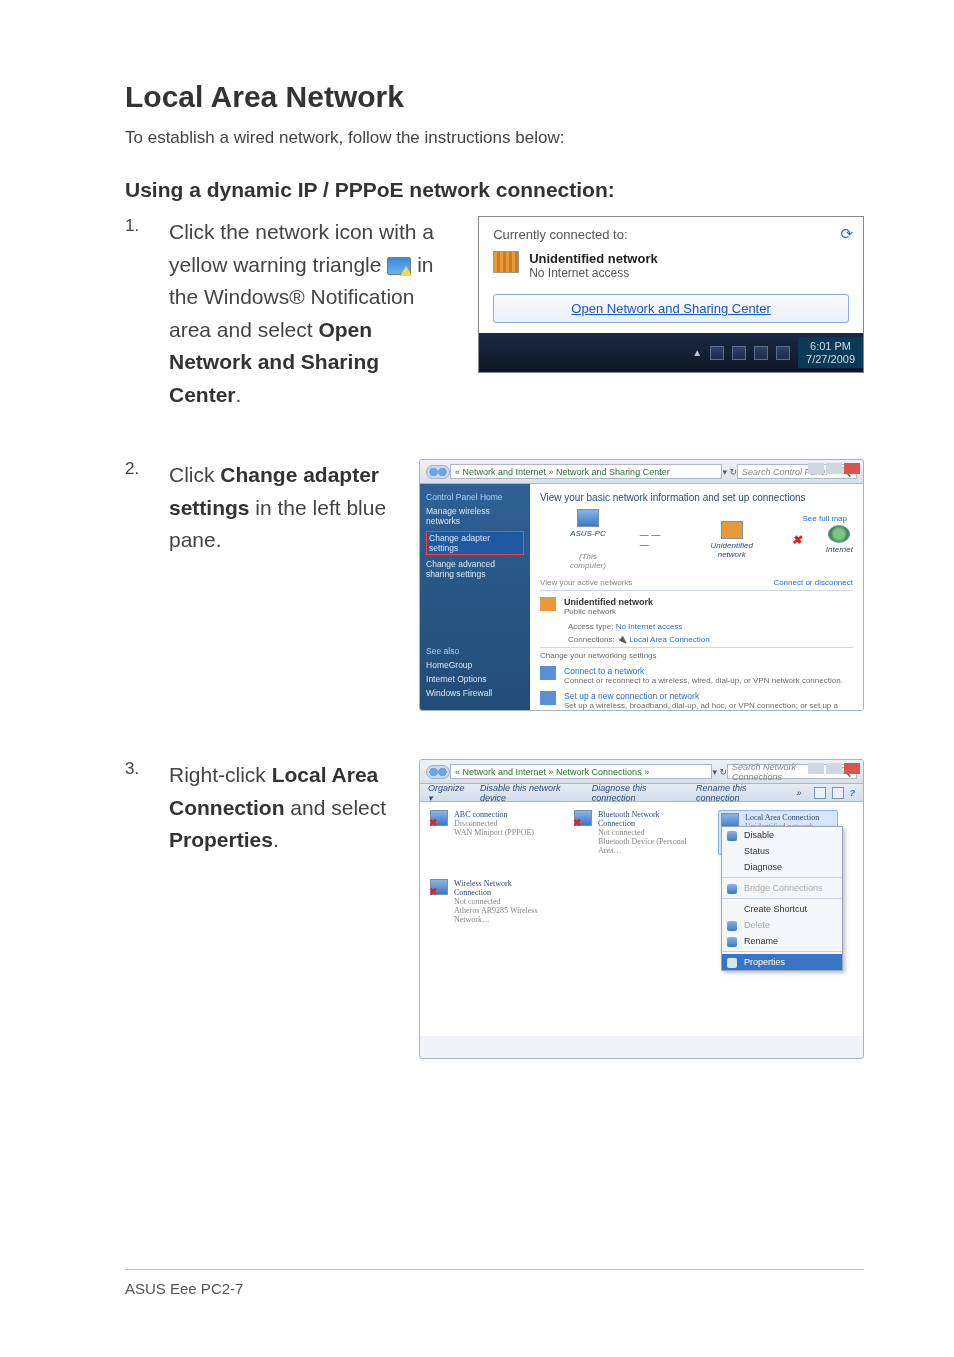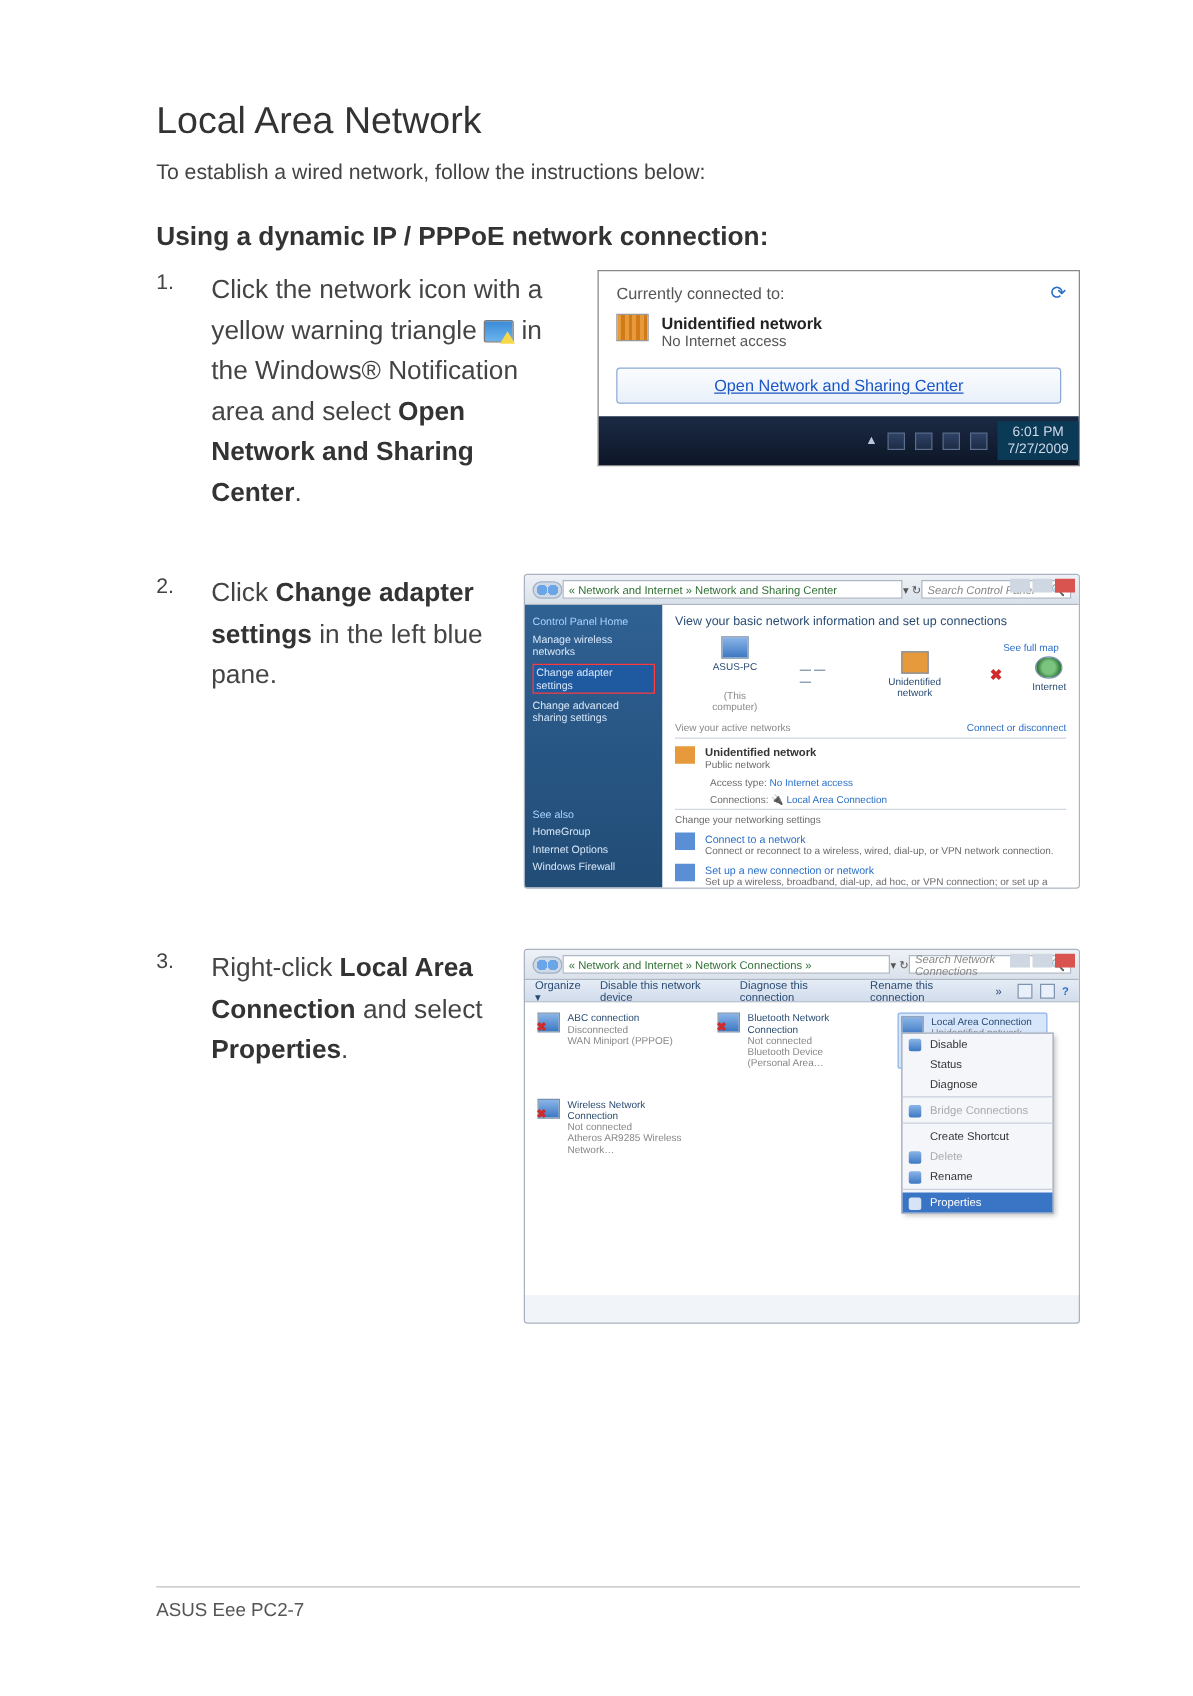--- a/index.html
+++ b/index.html
@@ -9,21 +9,21 @@
       width: 954px;
       height: 1357px;
       position: relative;
       color: #3a3a3a;
     }
     .page {
       padding: 80px 90px 0 125px;
     }
     h1 {
       font-size: 30px;
-      font-weight: 400;
+      font-weight: 700;
       color: #333;
       margin-bottom: 14px;
     }
     .intro {
       font-size: 17px;
       color: #444;
       margin-bottom: 30px;
     }
     h2 {
       font-size: 21px;
@@ -156,47 +156,47 @@
       padding: 8px 6px;
       font-size: 8.5px;
       display:flex;flex-direction:column;
     }
     .fig2 .side .sh { color:#a9d2ff; margin-bottom:4px; }
     .fig2 .side .si { color:#d7e7f9; margin-bottom:4px; line-height:1.2; }
     .fig2 .side .si.hl { background:#1f5aa0; border:1px solid #ff3b3b; padding:1px 2px; }
     .fig2 .main { flex:1; background:#fff; padding:8px 10px; color:#2a4c74; }
     .fig2 .mt { font-size:10px; margin-bottom:6px; }
     .fig2 .map { display:flex; align-items:center; gap:24px; margin:4px 0 8px 20px; }
-    .fig2 .node { text-align:center; font-size:8px; }
+    .fig2 .node { text-align:center; font-size:8px;font-style:italic; }
     .fig2 .node .ic { width:22px;height:18px;background:linear-gradient(#8ab4e8,#3d78c2);margin:0 auto 2px;border:1px solid #7a91ad; }
     .fig2 .node.gl .ic { background: radial-gradient(circle,#7bc47f 40%,#37803b 70%); border-radius:50%; }
     .fig2 .node.x { color:#d02a2a; font-weight:700;font-size:12px; }
     .fig2 .seefull { position:absolute; right:16px; top:54px; font-size:8px; color:#2a6fc9; }
     .fig2 .sub { font-size:8px;color:#888;margin-top:14px; }
     .fig2 .row { display:flex; gap:8px; margin:6px 0; align-items:flex-start; }
     .fig2 .row .ric { width:16px;height:14px;background:#e79a3c;flex:0 0 16px; }
     .fig2 .row .ric.b { background:#5a8fd6; }
     .fig2 .rt { color:#2a6fc9; font-size:8.5px; }
     .fig2 .rd { color:#6b6b6b; font-size:8px; }
     .fig2 .divline { border-top:1px solid #d0d7e0; margin:3px 0; }
     .fig2 .kvs { display:flex;gap:20px;font-size:8px;color:#6b6b6b;margin:4px 0 2px 28px }
     .fig2 .kvs span b { color:#2a6fc9; font-weight:400 }
     
     .fig3 { height: 300px; }
-    .fig3 .toolbar { background: linear-gradient(#e4ecf6,#d2dceb); border-bottom:1px solid #aeb7c4; height:18px; display:flex;align-items:center;gap:12px;padding:0 8px;color:#2a4c74;font-size:9px; }
+    .fig3 .toolbar { background: linear-gradient(#e4ecf6,#d2dceb); border-bottom:1px solid #aeb7c4; height:18px; display:flex;align-items:center;gap:12px;padding:0 8px;color:#2a4c74;font-size:9px;font-style:italic; }
     .fig3 .toolbar .tend { margin-left:auto;display:flex;gap:6px;align-items:center; }
     .fig3 .toolbar .tend .sq { width:12px;height:12px;border:1px solid #7f94af;background:#e9f0fa; }
     .fig3 .toolbar .tend .help { color:#2a6fc9;font-weight:700; }
     .fig3 .cbody { background:#fff; height: 234px; padding: 8px 10px; position:relative; }
     .fig3 .conns { display:flex; gap:24px; flex-wrap:wrap; }
     .fig3 .conn { width: 120px; font-size:8px; display:flex;gap:6px; }
     .fig3 .conn .ci { width:18px;height:16px;flex:0 0 18px; position:relative; }
     .fig3 .conn .ci.blue { background:linear-gradient(#8ab4e8,#3d78c2);border:1px solid #7a91ad; }
     .fig3 .conn .ci.red::after { content:"✖"; color:#d02a2a; position:absolute; left:-2px; bottom:-3px; font-size:10px; font-weight:700 }
-    .fig3 .conn .ct { color:#2a4c74; }
+    .fig3 .conn .ct { color:#2a4c74;font-family:Liberation Serif, serif; }
     .fig3 .conn .ct .cn { color:#2a4c74; }
     .fig3 .conn .ct .cs { color:#888; }
     .fig3 .conn .ct .cl { color:#888; }
     .fig3 .ctx {
       position:absolute; right:20px; top:24px;
       background:#f4f6fa; border:1px solid #9aa6b8;
       width: 122px;
       box-shadow: 2px 2px 4px rgba(0,0,0,0.25);
       font-size: 9px;
     }

